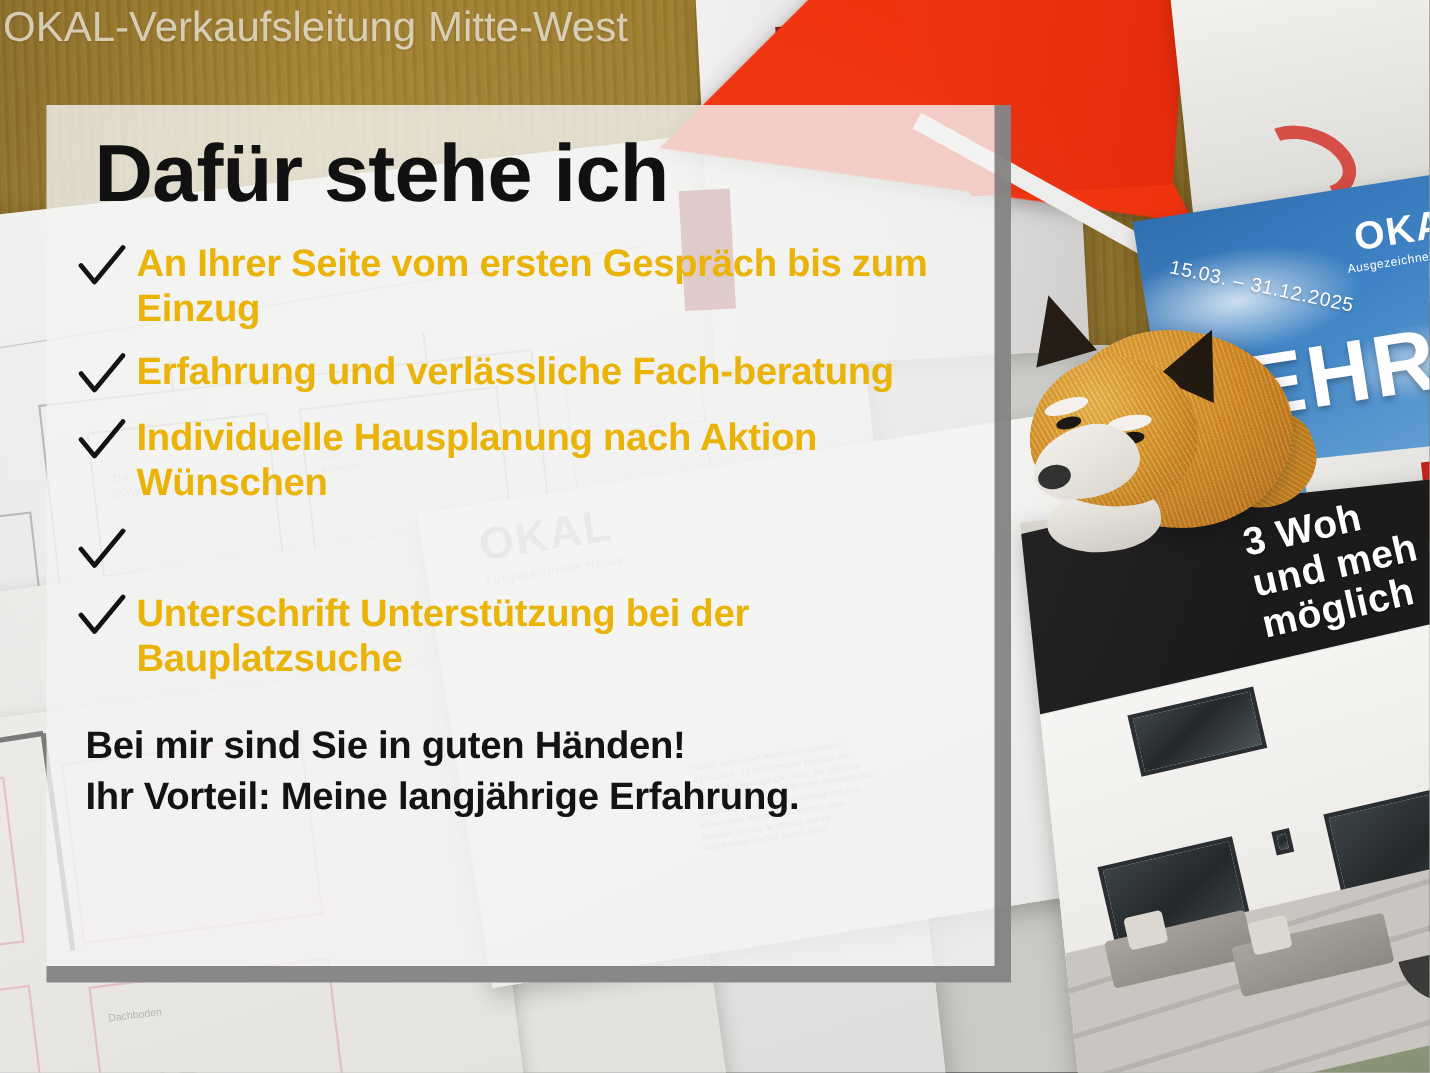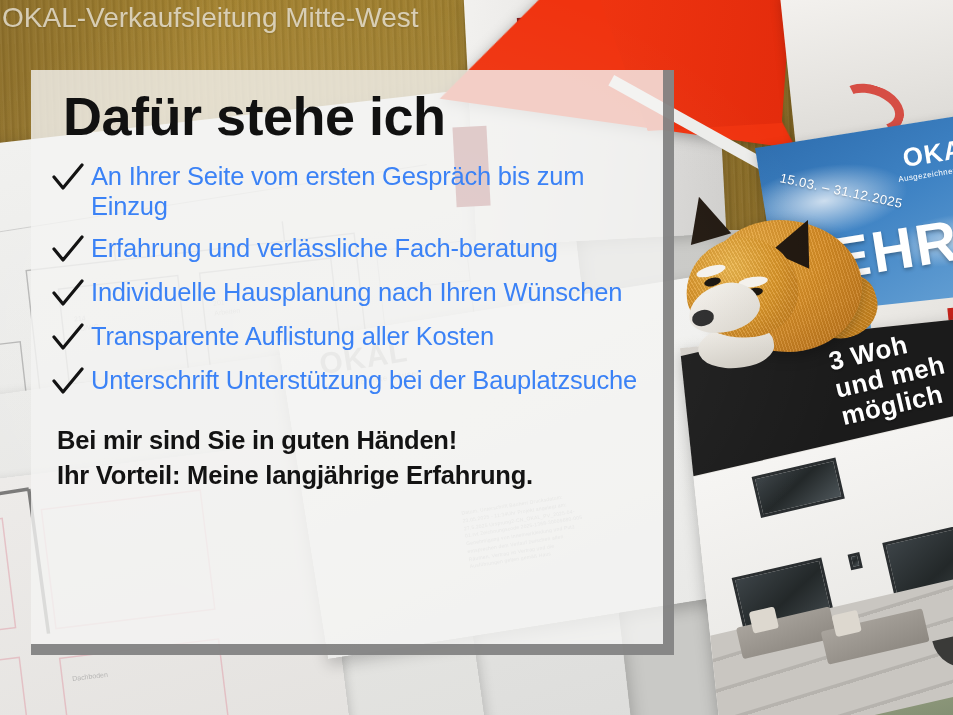--- a/index.html
+++ b/index.html
@@ -399,22 +399,22 @@
   }
   .check {
     flex: 0 0 auto;
     width: 40px;
     display: block;
     margin-top: 2px;
   }
   .check svg { display: block; }
   .bullet-text {
     font-size: 25.5px;
-    font-weight: normal;
-    color: #3b82f6;
+    font-weight: bold;
+    color: #eab308;
     line-height: 1.18;
     letter-spacing: -0.2px;
     max-width: 552px;
   }
 
   .closing {
     margin: 26px 0 0 12px;
     font-size: 25.5px;
     font-weight: bold;
     color: #131313;
@@ -623,30 +623,29 @@
         </span>
         <span class="bullet-text">Erfahrung und verlässliche Fach-beratung</span>
       </li>
 
       <li class="bullet">
         <span class="check">
           <svg width="34" height="30" viewBox="0 0 34 30">
             <path d="M3 14 L12 25 L31 2" fill="none" stroke="#131313" stroke-width="3.2" stroke-linecap="round" stroke-linejoin="round"></path>
           </svg>
         </span>
-        <span class="bullet-text">Individuelle Hausplanung nach Ihren Wünschen</span>
+        <span class="bullet-text">Individuelle Hausplanung nach Aktion Wünschen</span>
       </li>
 
       <li class="bullet">
         <span class="check">
           <svg width="34" height="30" viewBox="0 0 34 30">
             <path d="M3 14 L12 25 L31 2" fill="none" stroke="#131313" stroke-width="3.2" stroke-linecap="round" stroke-linejoin="round"></path>
           </svg>
         </span>
-        <span class="bullet-text">Transparente Auflistung aller Kosten</span>
       </li>
 
       <li class="bullet">
         <span class="check">
           <svg width="34" height="30" viewBox="0 0 34 30">
             <path d="M3 14 L12 25 L31 2" fill="none" stroke="#131313" stroke-width="3.2" stroke-linecap="round" stroke-linejoin="round"></path>
           </svg>
         </span>
         <span class="bullet-text">Unterschrift Unterstützung bei der Bauplatzsuche</span>
       </li>

